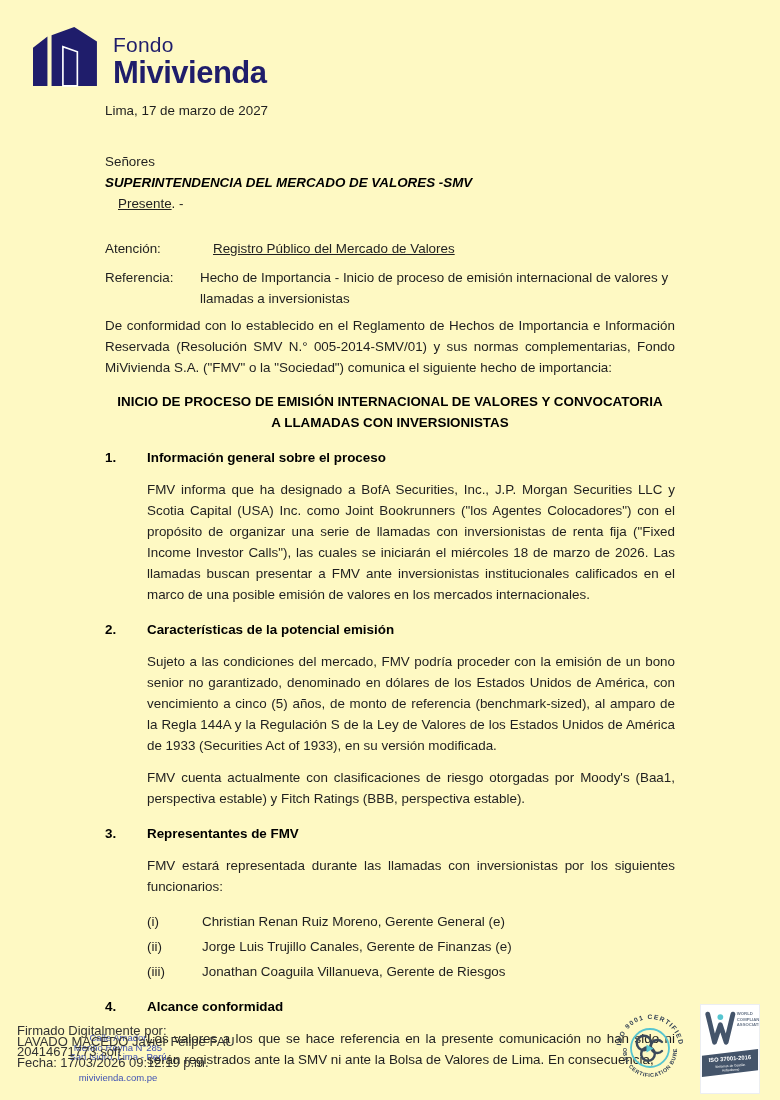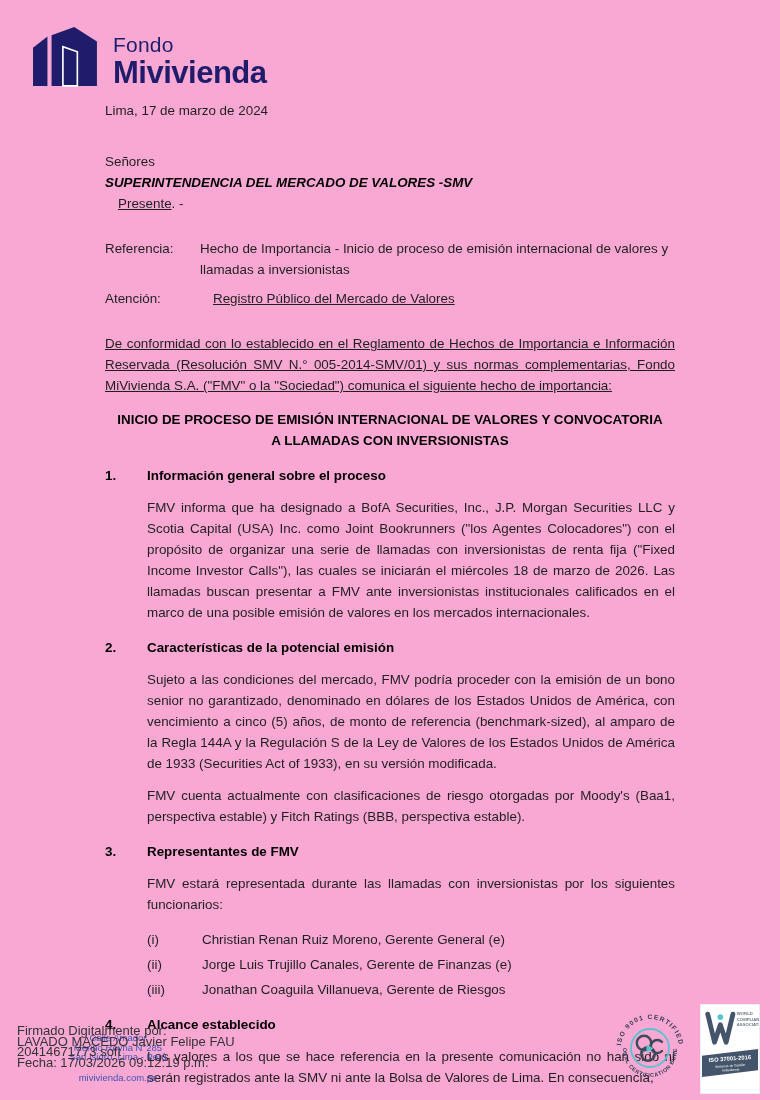--- a/index.html
+++ b/index.html
@@ -1,21 +1,21 @@
 <!DOCTYPE html>
 <html><head>
 <meta charset="utf-8">
 <style>
   * { margin:0; padding:0; box-sizing:border-box; }
   html,body { background:#888; }
   .page {
     position:relative;
     width:780px; height:1100px;
     margin:0 auto;
-    background:#f9a8d4;
+    background:#fef9c3;
     font-family:"Liberation Sans", sans-serif;
     color:#1f1f1f;
     font-size:13.4px;
     line-height:21px;
     overflow:hidden;
   }
   
   .logo { position:absolute; left:33px; top:26px; display:flex; align-items:flex-start; }
   .logo-mark { width:66px; height:62px; }
   .logo-text { margin-left:14px; margin-top:8px; color:#1f1d6b; line-height:1; }
@@ -27,21 +27,21 @@
   .recipient { margin-top:30px; }
   .recipient-name { font-weight:700; color:#000;font-style:italic; }
   .underline { text-decoration:underline;margin-left:13px; }
   .meta { margin-top:24px; }
   .meta-row { display:flex; }
   .meta-row + .meta-row { margin-top:8px; }
   .meta-label { width:95px; flex:0 0 95px; }
   .meta-value { flex:1; }
   .greeting { margin-top:15px; }
   .para { text-align:justify; }
-  .intro { margin-top:24px;text-decoration:underline; }
+  .intro { margin-top:6px; }
   .announcement {
     margin:13px auto 0 auto;
     font-weight:700; color:#000;
     text-align:center;
     padding:0 8px;
   }
   .section { margin-top:14px; }
   .sec-head { display:flex; font-weight:700; color:#000; }
   .sec-num { width:42px; flex:0 0 42px; }
   .sec-title { flex:1; }
@@ -77,36 +77,36 @@
       <polygon points="29,58 29,20 43,25 43,58" fill="none" stroke="#ffffff" stroke-width="1.6"></polygon>
     </svg>
     <div class="logo-text">
       <div class="logo-top">Fondo</div>
       <div class="logo-bottom">Mivivienda</div>
     </div>
   </div>
 
   <div class="content">
 
-    <p class="date">Lima, 17 de marzo de 2024</p>
+    <p class="date">Lima, 17 de marzo de 2027</p>
 
     <div class="recipient">
       <div>Señores</div>
       <div class="recipient-name">SUPERINTENDENCIA DEL MERCADO DE VALORES -SMV</div>
       <div><span class="underline">Presente</span><span>. -</span></div>
     </div>
 
     <div class="meta">
       <div class="meta-row">
+        <span class="meta-label">Atención:</span>
+        <span class="meta-value underline">Registro Público del Mercado de Valores</span>
+      </div>
+      <div class="meta-row">
         <span class="meta-label">Referencia:</span>
         <span class="meta-value">Hecho de Importancia - Inicio de proceso de emisión internacional de valores y llamadas a inversionistas</span>
-      </div>
-      <div class="meta-row">
-        <span class="meta-label">Atención:</span>
-        <span class="meta-value underline">Registro Público del Mercado de Valores</span>
       </div>
     </div>
 
 
     <p class="para intro">De conformidad con lo establecido en el Reglamento de Hechos de Importancia e Información Reservada (Resolución SMV N.° 005-2014-SMV/01) y sus normas complementarias, Fondo MiVivienda S.A. ("FMV" o la "Sociedad") comunica el siguiente hecho de importancia:</p>
 
     <div class="announcement">INICIO DE PROCESO DE EMISIÓN INTERNACIONAL DE VALORES Y CONVOCATORIA A LLAMADAS CON INVERSIONISTAS</div>
 
     <div class="section">
       <div class="sec-head">
@@ -143,21 +143,21 @@
         <div class="list-item">
           <span class="li-marker">(iii)</span>
           <span class="li-text">Jonathan Coaguila Villanueva, Gerente de Riesgos</span>
         </div>
       </div>
     </div>
 
     <div class="section">
       <div class="sec-head">
         <span class="sec-num">4.</span>
-        <span class="sec-title">Alcance establecido</span>
+        <span class="sec-title">Alcance conformidad</span>
       </div>
       <p class="sec-para">Los valores a los que se hace referencia en la presente comunicación no han sido ni serán registrados ante la SMV ni ante la Bolsa de Valores de Lima. En consecuencia,</p>
     </div>
 
   </div>
 
   <div class="footer-address">
     <div>Calle Amador</div>
     <div>Merino Reyna N°285</div>
     <div>San Isidro, Lima - Perú</div>

